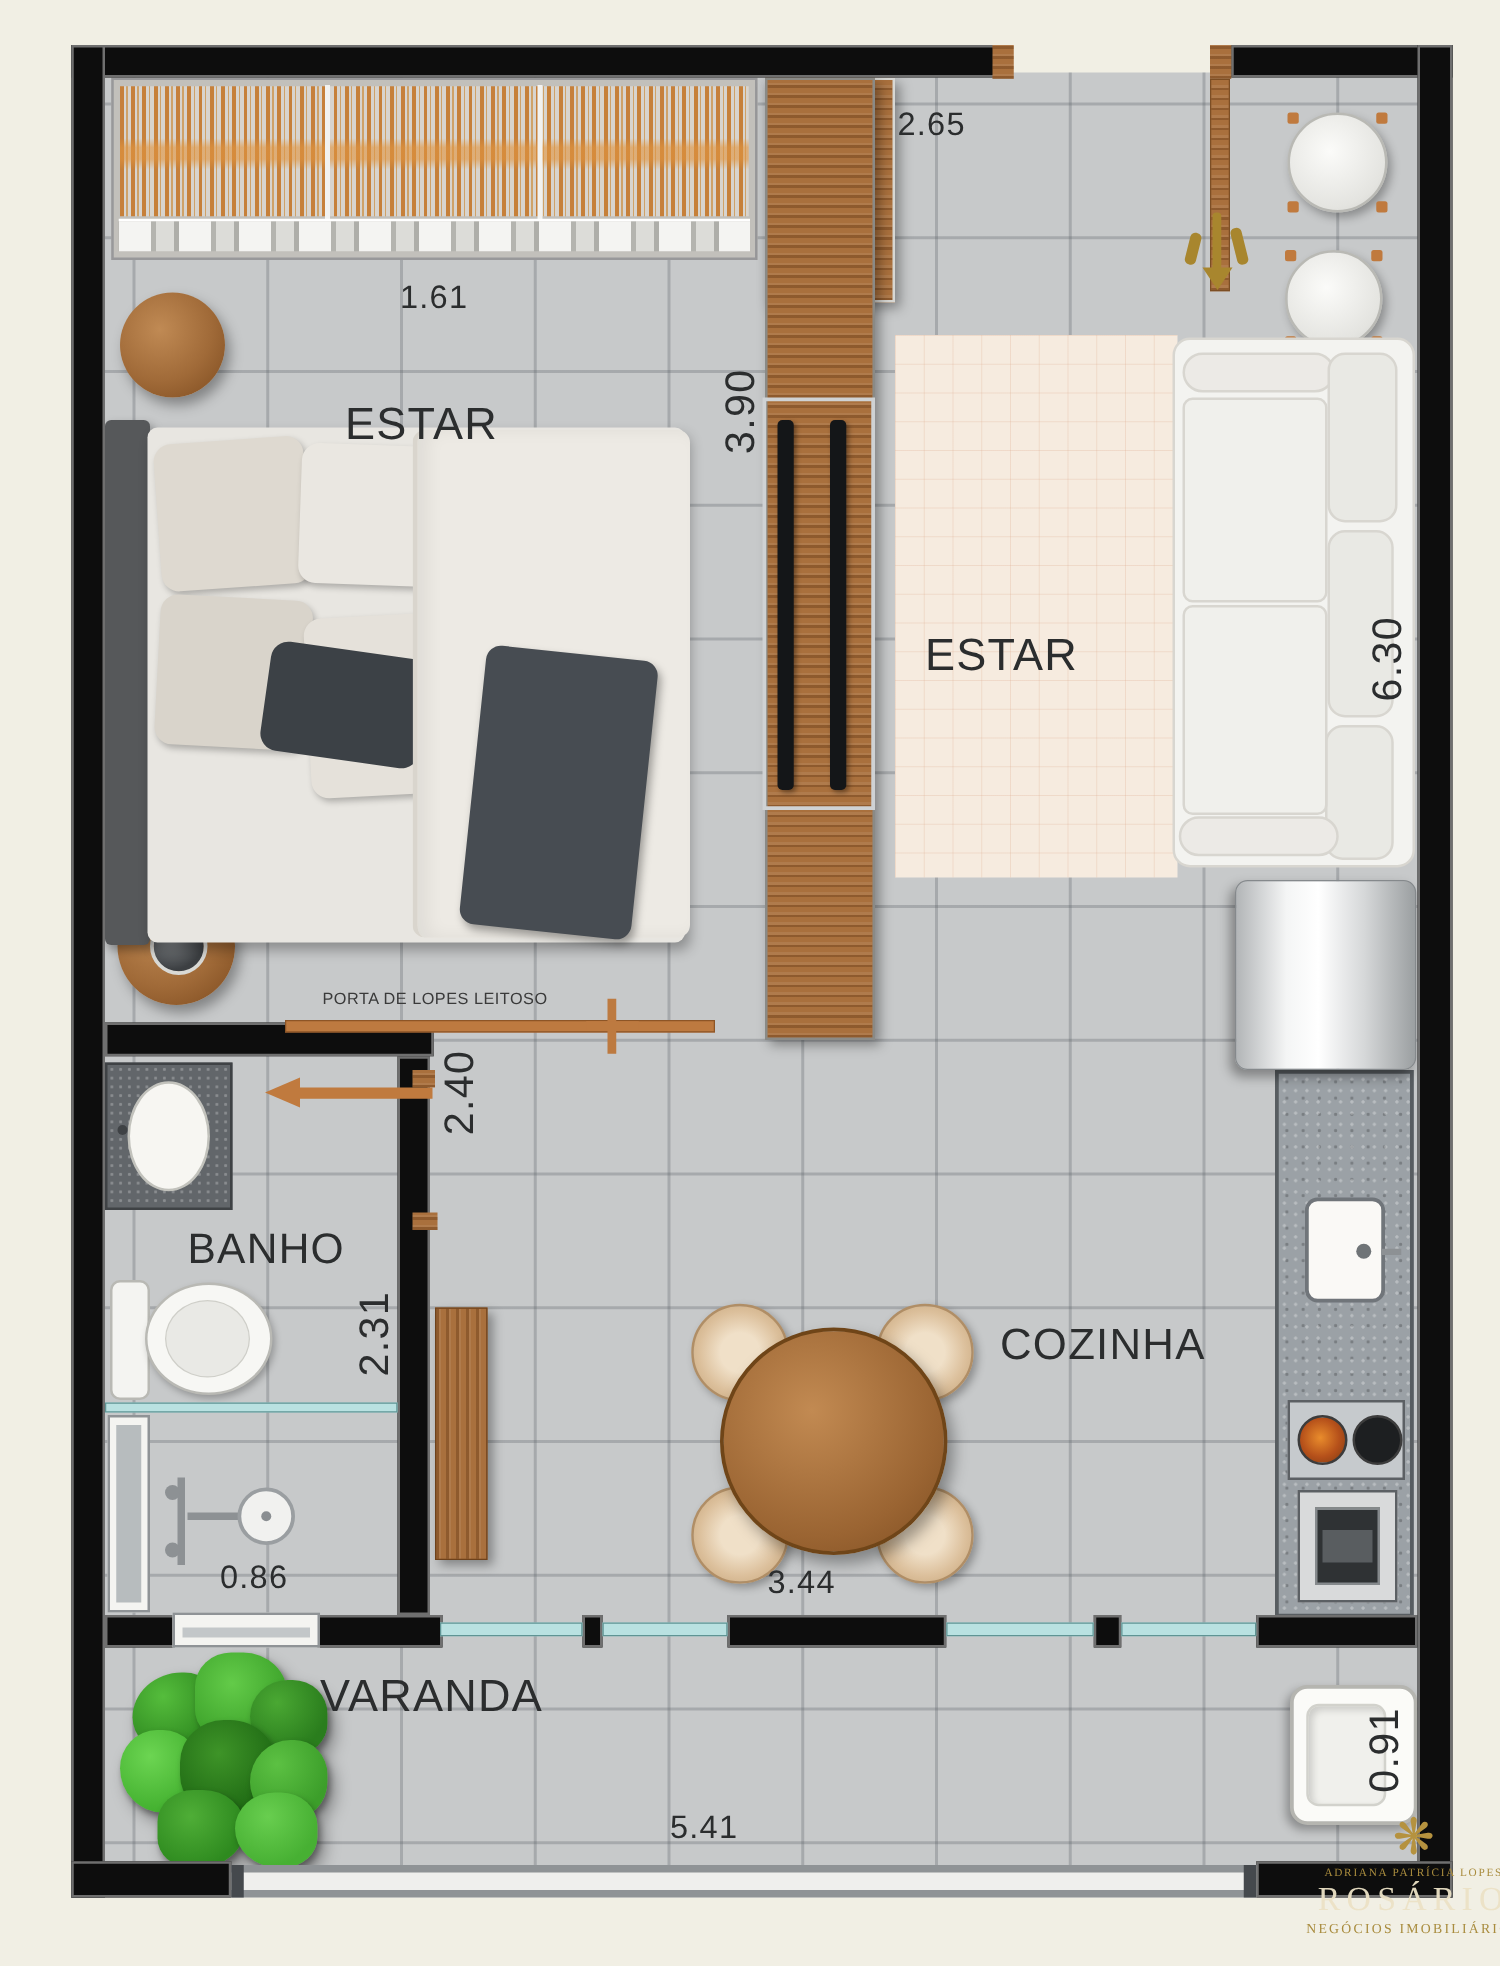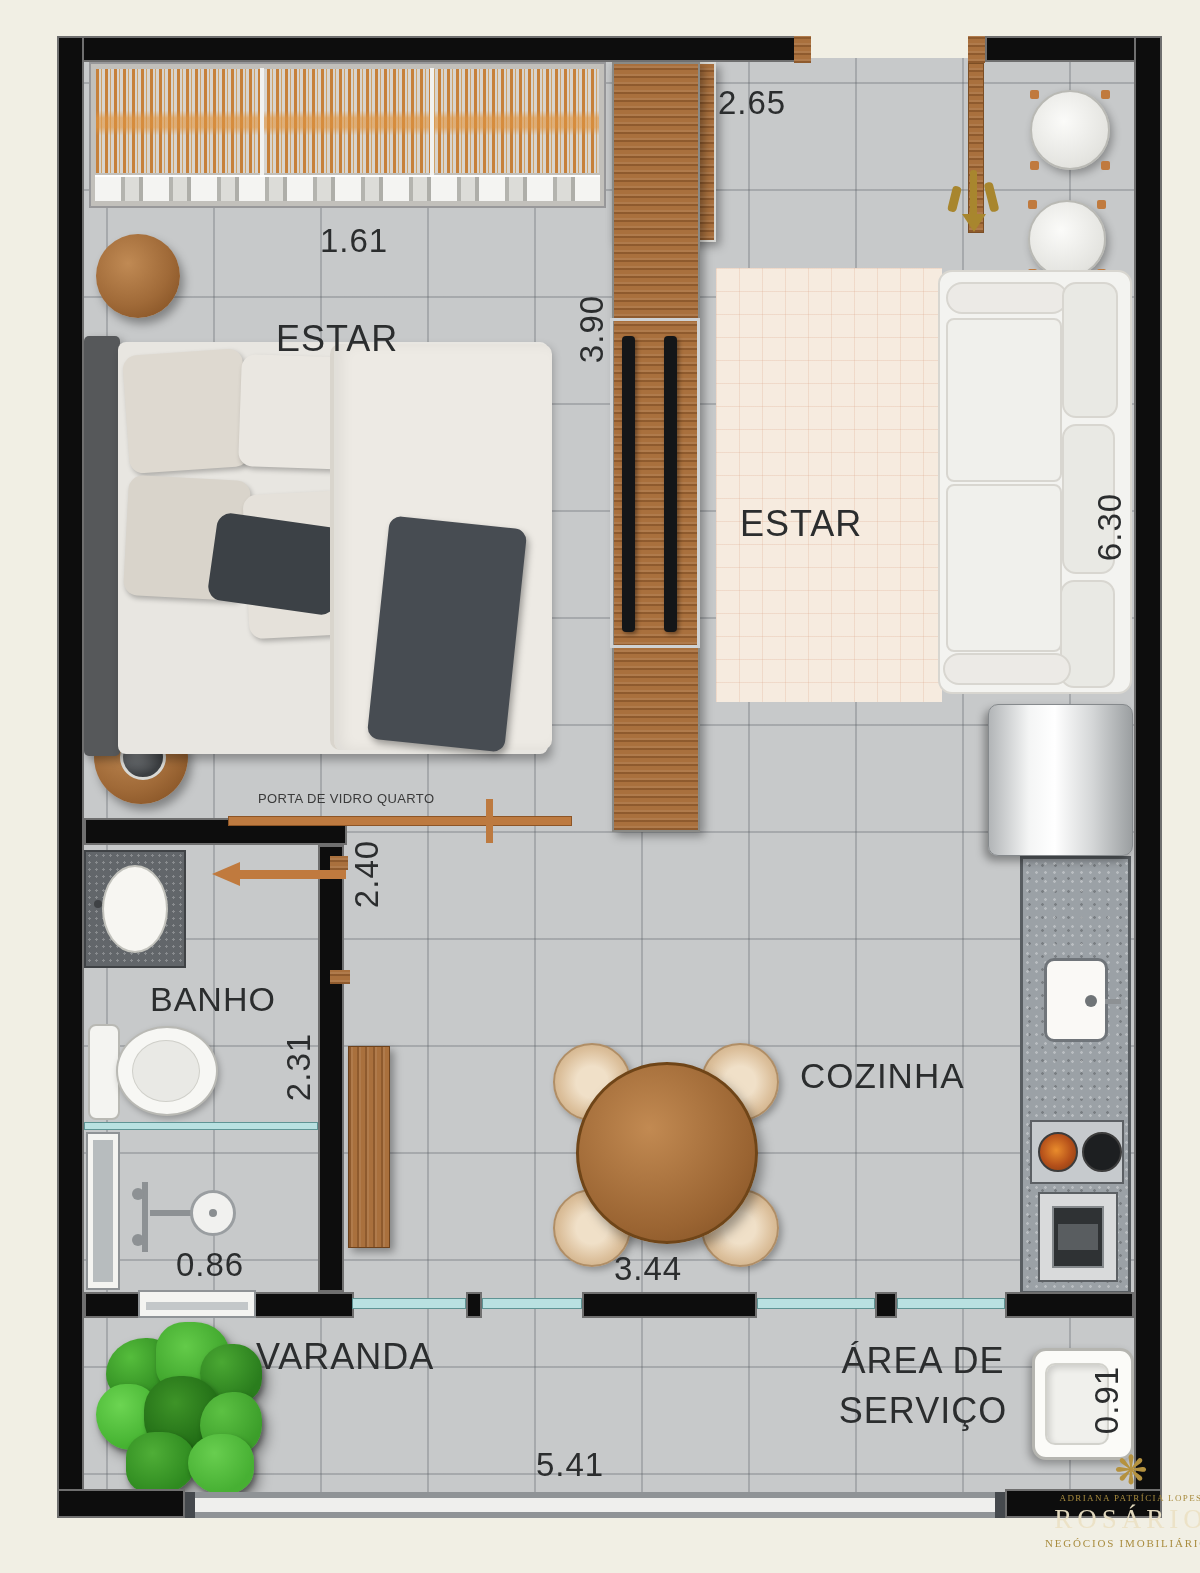--- a/index.html
+++ b/index.html
@@ -19,21 +19,21 @@
   .rail{position:absolute;background:#efefed;border-top:6px solid #8f9396;border-bottom:6px solid #8f9396;box-sizing:border-box;z-index:44;}
   .railcap{position:absolute;background:#45494d;z-index:45;}
   
   .woodgrain{background:#a9703d;background-image:repeating-linear-gradient(0deg,rgba(80,40,10,.30) 0 2px,rgba(255,255,255,.08) 2px 4px,transparent 4px 8px);}
   .woodv{background:#a9703d;background-image:repeating-linear-gradient(90deg,rgba(80,40,10,.30) 0 2px,rgba(255,255,255,.08) 2px 4px,transparent 4px 8px);}
   .woodround{border-radius:50%;background:radial-gradient(circle at 38% 35%,#c08a54,#a06a38 55%,#7c4a1e);
     box-shadow:4px 6px 10px rgba(0,0,0,.35);}
   
   .lbl{position:absolute;color:#2b2d2e;white-space:nowrap;z-index:60;letter-spacing:1px;}
   .room{font-size:36px;}
-  .dim{font-size:33px;}
+  .dim{font-size:26px;}
   .vdim{position:absolute;width:100px;height:40px;display:flex;align-items:center;justify-content:center;
         transform:rotate(-90deg);z-index:60;}
   .vdim span{font-size:33px;color:#2b2d2e;letter-spacing:1px;white-space:nowrap;}
   .note{font-size:13px;letter-spacing:.4px;color:#3a3a3a;}
   
   .wardrobe{position:absolute;left:89px;top:62px;width:517px;height:146px;background:#c2c0bb;
             border:2px solid #98989a;box-sizing:border-box;z-index:20;}
   .ward-stripes{position:absolute;left:5px;right:5px;top:5px;height:104px;
     background-image:
       linear-gradient(180deg,transparent 40%,rgba(225,148,62,.60) 47% 56%,transparent 64%),
@@ -99,21 +99,21 @@
   <div class="abs" style="left:84px;top:336px;width:36px;height:420px;background:#56585a;border-radius:5px;box-shadow:3px 4px 8px rgba(0,0,0,.35);z-index:21;"></div>
   <div class="abs" style="left:118px;top:342px;width:430px;height:412px;background:#e8e6e1;border-radius:8px;box-shadow:4px 6px 10px rgba(0,0,0,.30);z-index:21;"></div>
   <div class="pillow" style="left:126px;top:352px;width:120px;height:118px;background:#ded9d0;transform:rotate(-4deg);box-shadow:2px 3px 5px rgba(0,0,0,.25);"></div>
   <div class="pillow" style="left:126px;top:478px;width:122px;height:120px;background:#d9d4cb;transform:rotate(3deg);box-shadow:2px 3px 5px rgba(0,0,0,.25);"></div>
   <div class="pillow" style="left:240px;top:356px;width:118px;height:112px;background:#eae7e1;transform:rotate(2deg);box-shadow:2px 3px 5px rgba(0,0,0,.25);"></div>
   <div class="pillow" style="left:246px;top:492px;width:130px;height:144px;background:#e5e1da;transform:rotate(-3deg);box-shadow:2px 3px 5px rgba(0,0,0,.25);"></div>
   <div class="pillow" style="left:212px;top:520px;width:128px;height:88px;background:#3c4146;transform:rotate(8deg);"></div>
   <div class="abs" style="left:330px;top:344px;width:218px;height:406px;background:#edeae4;border-left:4px solid #d9d5cd;border-radius:10px;box-shadow:inset 8px 0 14px rgba(0,0,0,.06);z-index:22;"></div>
   <div class="abs" style="left:378px;top:522px;width:138px;height:224px;background:#474c52;border-radius:12px;transform:rotate(6deg);box-shadow:3px 4px 7px rgba(0,0,0,.35);z-index:23;"></div>
 
-  <div class="lbl note" style="left:258px;top:791px;">PORTA DE VIDRO QUARTO</div>
+  <div class="lbl note" style="left:258px;top:791px;">PORTA DE LOPES LEITOSO</div>
   <div class="abs" style="left:228px;top:816px;width:344px;height:10px;background:#bd7a40;border:1px solid #8d5526;box-sizing:border-box;z-index:50;"></div>
   <div class="abs" style="left:486px;top:799px;width:7px;height:44px;background:#bd7a40;z-index:50;"></div>
   <div class="abs" style="left:469px;top:817px;width:42px;height:7px;background:#bd7a40;z-index:50;"></div>
 
   <div class="abs woodgrain" style="left:612px;top:62px;width:104px;height:180px;border:2px solid #d8d8d4;box-sizing:border-box;z-index:30;box-shadow:4px 4px 9px rgba(0,0,0,.35);"></div>
   <div class="abs woodgrain" style="left:612px;top:62px;width:88px;height:770px;border:2px solid #8a8a86;box-sizing:border-box;z-index:30;box-shadow:4px 4px 9px rgba(0,0,0,.35);"></div>
   <div class="tvframe" style="left:610px;top:318px;width:90px;height:330px;"></div>
   <div class="tvbar" style="left:622px;top:336px;width:13px;height:296px;"></div>
   <div class="tvbar" style="left:664px;top:336px;width:13px;height:296px;"></div>
 
@@ -260,24 +260,20 @@
       <span>2.40</span>
     </div>
   <div class="lbl" style="left:150px;top:980px;font-size:34px;">BANHO</div>
   <div class="vdim" style="left:249px;top:1047px;">
       <span>2.31</span>
     </div>
   <div class="lbl dim" style="left:176px;top:1246px;">0.86</div>
   <div class="lbl" style="left:800px;top:1056px;font-size:35px;">COZINHA</div>
   <div class="lbl dim" style="left:614px;top:1250px;">3.44</div>
   <div class="lbl room" style="left:256px;top:1336px;">VARANDA</div>
-  <div class="abs" style="left:818px;top:1340px;width:210px;text-align:center;z-index:60;">
-    <div class="room" style="color:#2b2d2e;letter-spacing:1px;">ÁREA DE</div>
-    <div class="room" style="color:#2b2d2e;letter-spacing:1px;margin-top:8px;">SERVIÇO</div>
-  </div>
   <div class="vdim" style="left:1057px;top:1380px;">
       <span>0.91</span>
     </div>
   <div class="lbl dim" style="left:536px;top:1446px;">5.41</div>
 
   <div class="logo">
     <div class="orn">❋</div>
     <div class="agent">ADRIANA PATRÍCIA LOPES</div>
     <div class="brand">ROSÁRIO</div>
     <div class="tag">NEGÓCIOS IMOBILIÁRIOS</div>

